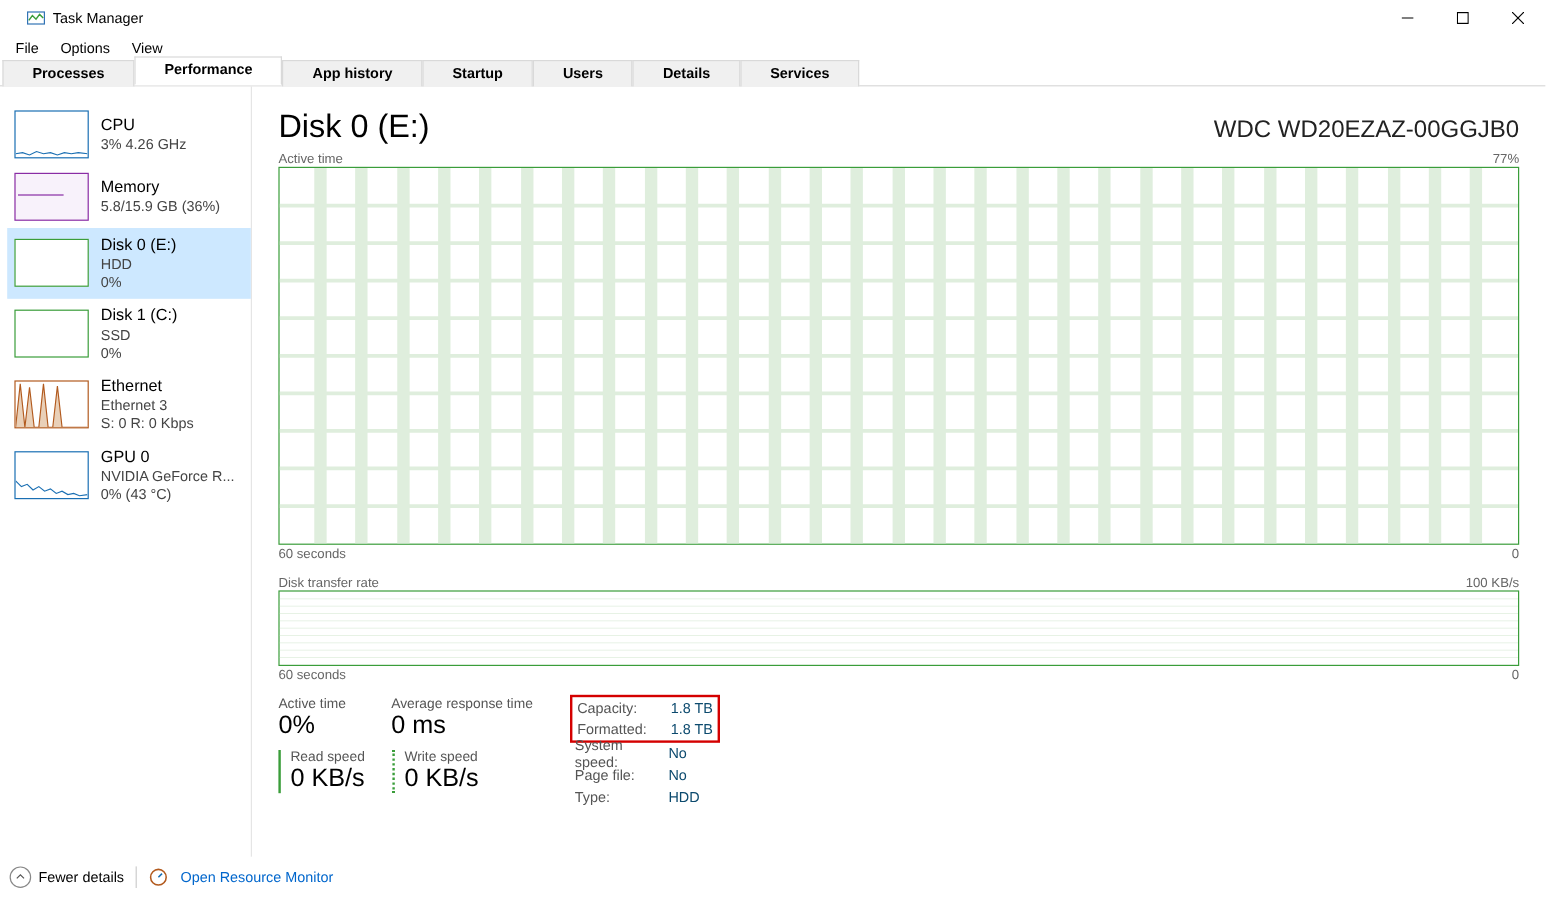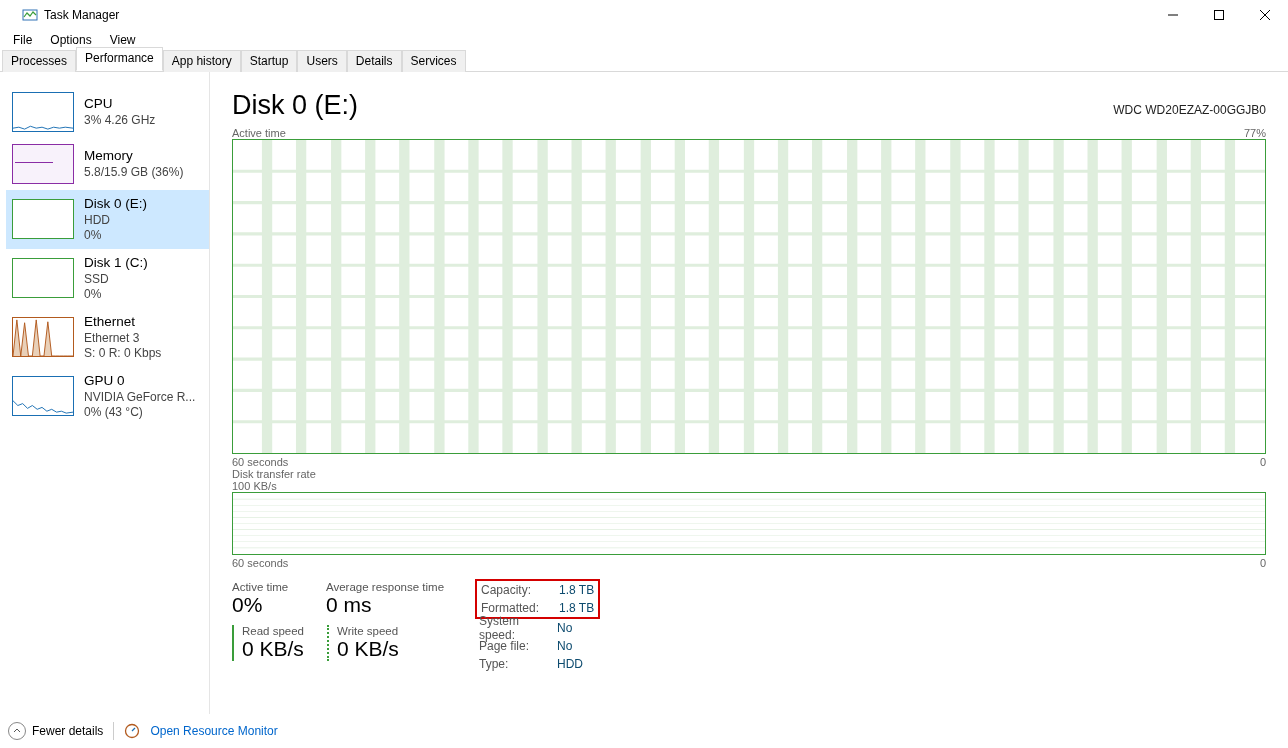--- a/index.html
+++ b/index.html
@@ -12,21 +12,21 @@
 .titlebar .spacer { flex: 1; }
 .winbtn { width: 46px; height: 30px; display: flex; align-items: center; justify-content: center; }
 .winbtn svg { width: 10px; height: 10px; }
 
 
 .menubar { display: flex; align-items: center; height: 19px; padding: 0 4px; font-size: 12px; }
 .menubar .item { padding: 2px 9px; }
 
 
 .tabstrip { display: flex; align-items: flex-end; height: 23px; border-bottom: 1px solid #d9d9d9; padding-left: 2px; font-size: 12px; }
-.tab { padding: 3px 8px 4px; border: 1px solid #d9d9d9; border-bottom: none; background: #f0f0f0; margin-right: 0px; position: relative; top: 1px; }
+.tab { padding: 3px 24px 4px; border: 1px solid #d9d9d9; border-bottom: none; background: #f0f0f0; margin-right: 0px; position: relative; top: 1px; font-weight: bold; }
 .tab.active { background: #fff; border-bottom: 1px solid #fff; top: 0; padding-top:3px; padding-bottom:5px; }
 
 
 .body { display: flex; height: calc(748px - 30px - 19px - 23px - 34px); }
 .sidebar { width: 210px; padding: 14px 0 0 6px; border-right: 1px solid #e5e5e5; height: 100%; }
 .side-item { display: flex; align-items: center; padding: 6px 6px 6px 6px; border-radius: 0; }
 .side-item.selected { background: #cde8ff; }
 .thumb { width: 62px; height: 40px; border: 1px solid #999; background: #fff; margin-right: 10px; flex: 0 0 auto; position: relative; overflow: hidden; }
 .thumb.cpu { border-color: #1a6fb3; }
 .thumb.memory { border-color: #8a2da5; background:#f8f2fb;}
@@ -36,21 +36,21 @@
 .thumb.eth { border-color: #b25a1e; }
 .thumb.gpu { border-color: #1a6fb3; }
 .side-text .t1 { font-size: 13.5px; line-height: 1.25; }
 .side-text .t2 { font-size: 12px; color: #444; line-height: 1.25; }
 .side-text .t3 { font-size: 12px; color: #444; line-height: 1.25; }
 
 
 .main { flex: 1; padding: 18px 22px 8px 22px; position: relative; }
 .main-header { display: flex; justify-content: space-between; align-items: baseline; }
 .disk-title { font-size: 27px; font-weight: 400; }
-.model { font-size: 12px; color: #222; }
+.model { font-size: 20px; color: #222; }
 
 .chart-label-row { display: flex; justify-content: space-between; font-size: 11px; color: #666; margin-top: 6px; }
 .chart { border: 1px solid #3a9d3a; width: 100%; position: relative; background: #fff; }
 .chart.big { height: 315px; }
 .chart.small { height: 63px; margin-top: 0; }
 .chart .grid { position: absolute; inset: 0; }
 .chart .grid line { stroke: #dfeedd; stroke-width: 1; }
 .axis-row { display: flex; justify-content: space-between; font-size: 11px; color: #666; margin-top: 2px; }
 
 
@@ -227,21 +227,21 @@
           <line x1="90" y1="0" x2="90" y2="100"></line>
           <line x1="93.3" y1="0" x2="93.3" y2="100"></line>
           <line x1="96.6" y1="0" x2="96.6" y2="100"></line>
       </svg>
     </div>
     <div class="axis-row">
       <span>60 seconds</span>
       <span>0</span>
     </div>
 
-    <div class="chart-label-row" style="margin-top:0;flex-direction:column;">
+    <div class="chart-label-row" style="margin-top:12px;">
       <span>Disk transfer rate</span>
       <span>100 KB/s</span>
     </div>
     <div class="chart small">
       <svg class="grid" width="100%" height="100%" preserveAspectRatio="none" viewBox="0 0 100 100">
         <line x1="0" y1="10" x2="100" y2="10"></line>
           <line x1="0" y1="20" x2="100" y2="20"></line>
           <line x1="0" y1="30" x2="100" y2="30"></line>
           <line x1="0" y1="40" x2="100" y2="40"></line>
           <line x1="0" y1="50" x2="100" y2="50"></line>

